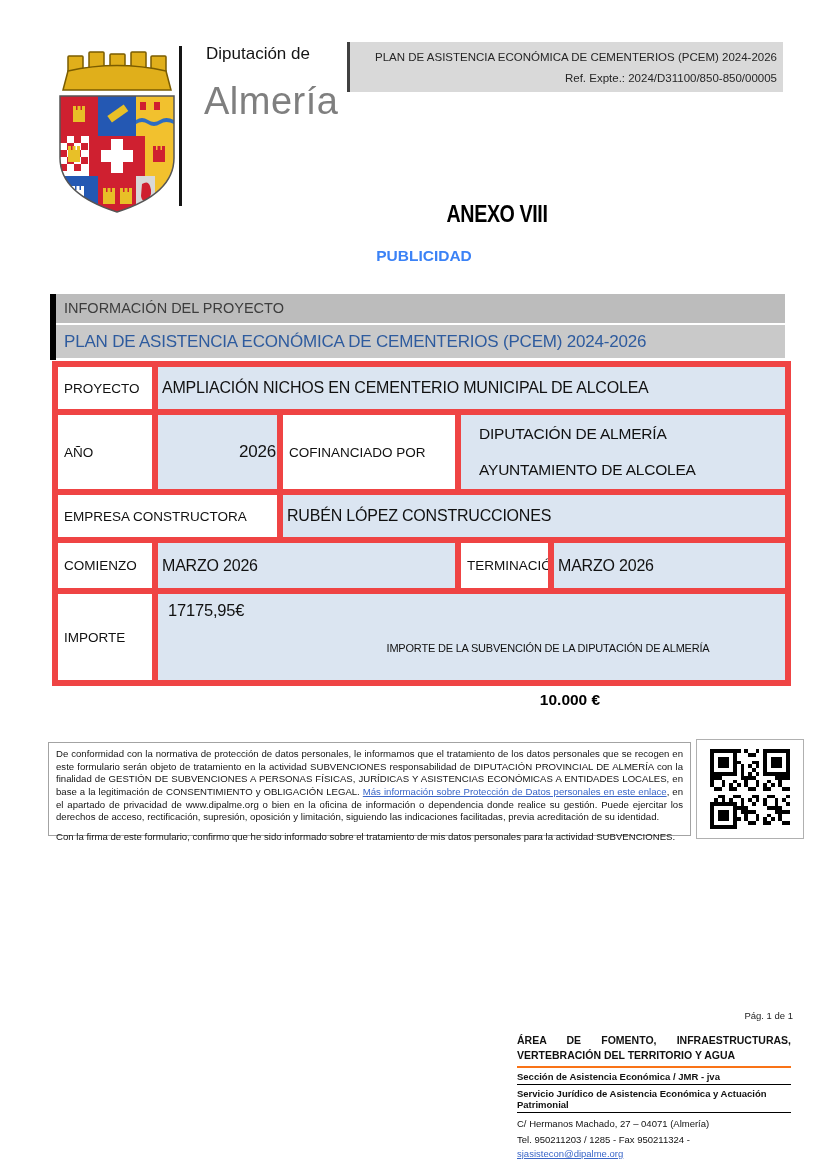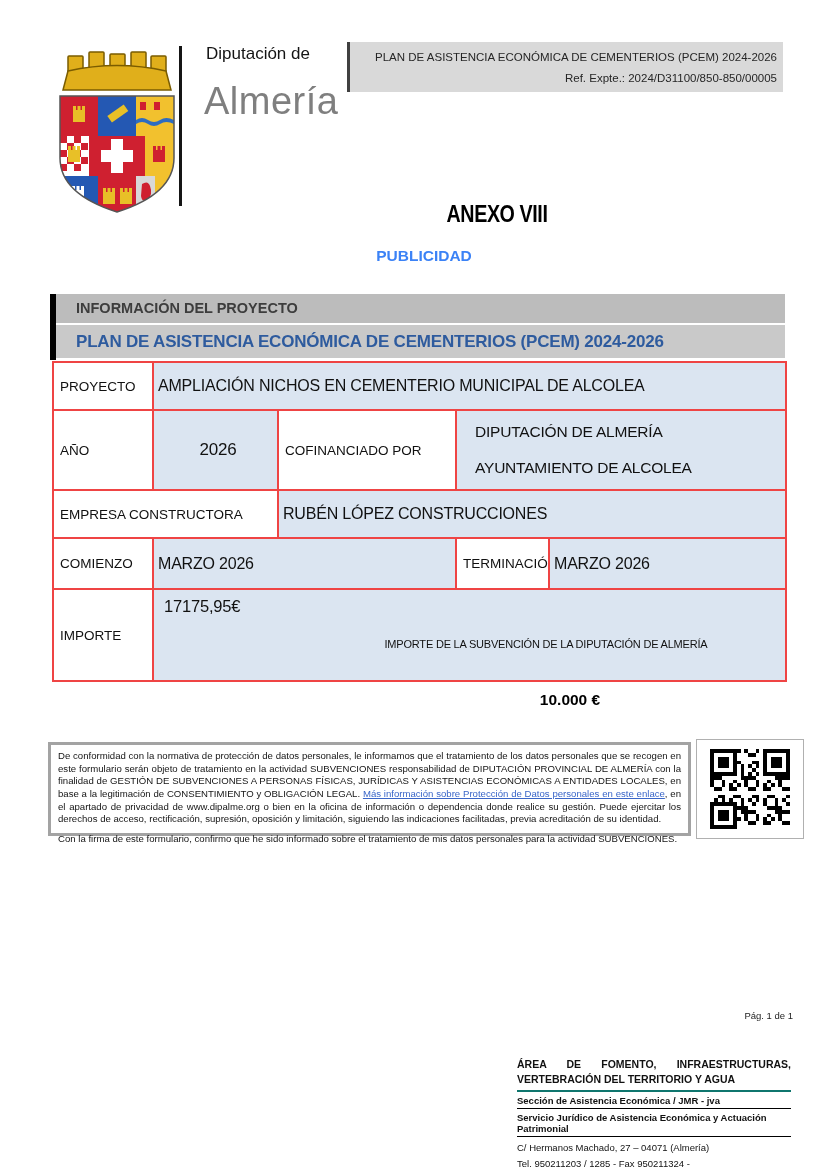--- a/index.html
+++ b/index.html
@@ -20,58 +20,58 @@
   }
 
   
   .anexo{left:337px;top:200px;width:320px;text-align:center;font-size:24px;font-weight:bold;
          transform:scaleX(.82);letter-spacing:-.5px;color:#000;}
   .publicidad{left:324px;top:247px;width:200px;text-align:center;font-size:15.5px;font-weight:bold;color:#3b82f6;}
 
   
   .section{left:50px;width:735px;}
   .blackbar{position:absolute;left:0;top:0;width:6px;background:#000;}
-  .bar{margin-left:6px;box-sizing:border-box;padding-left:20px;font-weight:bold;}
+  .bar{margin-left:6px;box-sizing:border-box;padding-left:8px;font-weight:normal;}
   .bar1{height:29px;line-height:29px;background:#bcbcbc;font-size:14.5px;color:#3d3d3d;}
   .bar-gap{height:2px;background:#fff;margin-left:6px;}
   .bar2{height:33px;line-height:33px;background:#c9c9c9;font-size:17px;color:#2e5b9e;letter-spacing:-.2px;}
 
   
   table.proj{left:52px;top:361px;width:733px;border-collapse:collapse;table-layout:fixed;}
-  table.proj td{border:2px solid #ef4444;box-sizing:border-box;overflow:hidden;}
+  table.proj td{border:6px solid #ef4444;box-sizing:border-box;overflow:hidden;}
   td.lbl{background:#fff;font-size:13.5px;padding-left:6px;color:#111;}
   td.val{background:#dbe5f1;font-size:16px;padding-left:4px;color:#111;letter-spacing:-.2px;}
-  td.center{text-align:center;padding-left:6px;}
+  td.center{text-align:right;padding-left:6px;}
   .cofin-lines div{padding-left:14px;line-height:2.3;font-size:15.5px;}
   .importe-cell{vertical-align:top;}
   .importe-amount{font-size:16.5px;padding:6px 0 0 6px;}
   .importe-caption{font-size:11px;margin-top:22px;text-align:center;padding-left:150px;color:#111;}
   .subv-amount{left:370px;top:691px;width:400px;text-align:center;font-size:15.5px;font-weight:bold;color:#000;}
 
   
   .privacy-box{
-    left:48px;top:742px;width:643px;height:94px;border:3px solid #a3a3a3;box-sizing:border-box;
+    left:48px;top:742px;width:643px;height:94px;border:1px solid #a3a3a3;box-sizing:border-box;
     padding:5px 7px;font-size:9.6px;line-height:1.32;text-align:justify;color:#141414;
   }
   .privacy-box p{margin:0;}
   .privacy-box p + p{margin-top:7px;}
   a.doclink{color:#3a66c8;text-decoration:underline;cursor:pointer;}
   .qr-box{
     left:696px;top:739px;width:108px;height:100px;border:1px solid #b0b0b0;box-sizing:border-box;
     display:flex;align-items:center;justify-content:center;background:#fff;
   }
   .qr{display:grid;grid-template-columns:repeat(21,3.8px);grid-template-rows:repeat(21,3.8px);}
   .qr div{width:3.8px;height:3.8px;}
   .qr .b{background:#000;}
 
   
   .page-num{left:600px;top:1010px;width:193px;text-align:right;font-size:9.5px;color:#222;}
   .footer-block{left:517px;top:1033px;width:274px;color:#111;}
   .f-area{font-size:10.5px;font-weight:bold;line-height:1.45;text-align:justify;
-          border-bottom:2px solid #0f766e;padding-bottom:3px;margin-top:24px;}
+          border-bottom:2px solid #f97316;padding-bottom:3px;}
   .f-line{font-size:9.5px;font-weight:bold;padding:2.5px 0;border-bottom:1.5px solid #000;}
   .f-addr{font-size:9.5px;padding-top:4px;line-height:1.5;}
 </style>
 </head>
 <body>
 
 <div class="page">
 
   <svg class="abs" style="left:50px;top:44px" width="134" height="170" viewBox="0 0 134 170">
 

